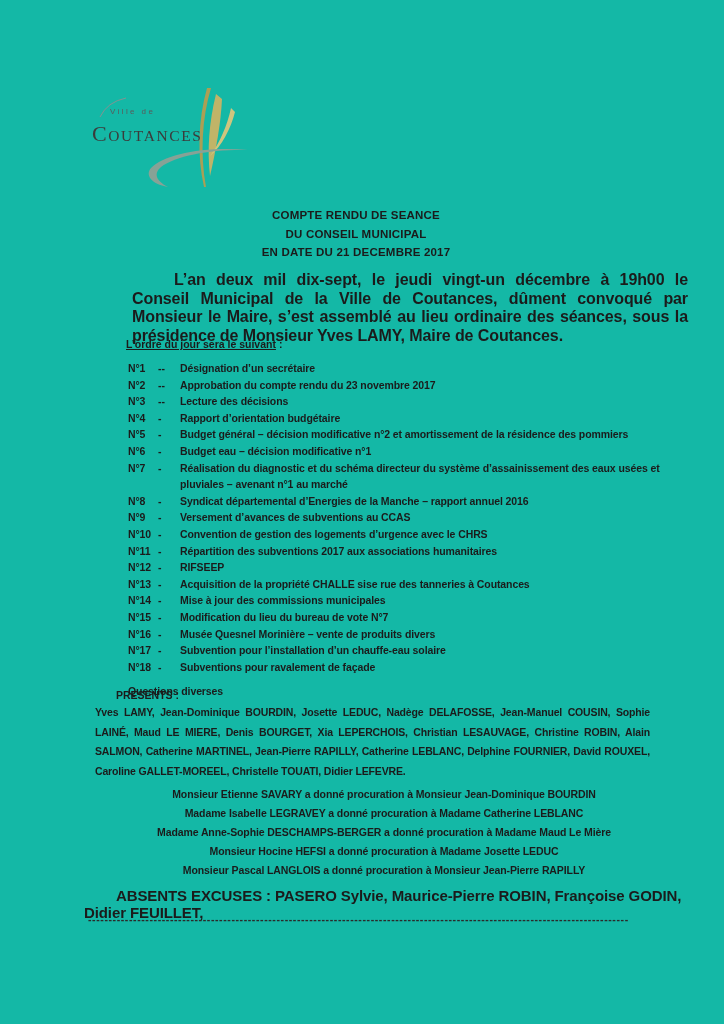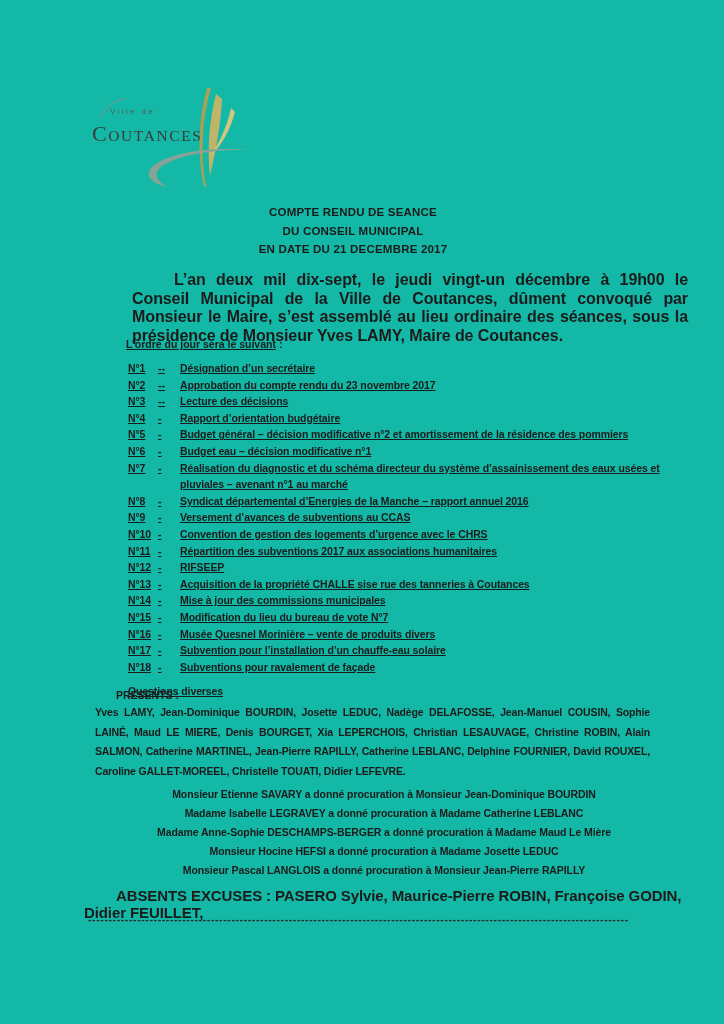--- a/index.html
+++ b/index.html
@@ -15,40 +15,40 @@
   }
   
   .logo{position:absolute;left:88px;top:86px;width:170px;height:112px;}
   .logo-small-text{font-family:"Liberation Sans",sans-serif;font-size:8px;letter-spacing:2.4px;fill:#5a5a5a;font-weight:400;}
   .logo-city-text{font-family:"Liberation Serif",serif;fill:#3b3b3b;font-weight:400;letter-spacing:1.6px;}
   .logo-city-big{font-size:22px;}
   .logo-city-rest{font-size:15.5px;}
   
   .title-box{
     position:absolute;left:227px;top:196px;width:244px;
-    border:2px solid #14b8a6;
+    border:5px solid #14b8a6;
     text-align:center;
     font-size:11.5px;line-height:18.5px;letter-spacing:.2px;
     padding:5px 2px 7px 2px;
   }
   
   .intro{
     position:absolute;left:84px;top:271px;width:556px;
     font-size:16px;line-height:18.7px;letter-spacing:-.1px;
     text-align:justify;text-indent:42px;margin-left:48px;
   }
   
   .agenda-heading{
     position:absolute;left:126px;top:338px;
     font-size:10.5px;
   }
   .agenda-heading .u{text-decoration:underline;}
   .agenda{
     position:absolute;left:128px;top:360px;width:574px;
-    font-size:10.5px;line-height:16.6px;letter-spacing:-.1px;text-decoration:underline;
+    font-size:10.5px;line-height:16.6px;letter-spacing:-.1px;
   }
   .agenda-row{display:grid;grid-template-columns:30px 22px 1fr;}
   .agenda-footer{margin-top:8px;}
   
   .section-heading .u{margin-left:32px;}
   .presents{
     position:absolute;left:84px;top:689px;width:566px;
     font-size:10.5px;
   }
   .presents .names{margin-top:2px;line-height:19.6px;text-align:justify;letter-spacing:-.15px;margin-left:11px;}

